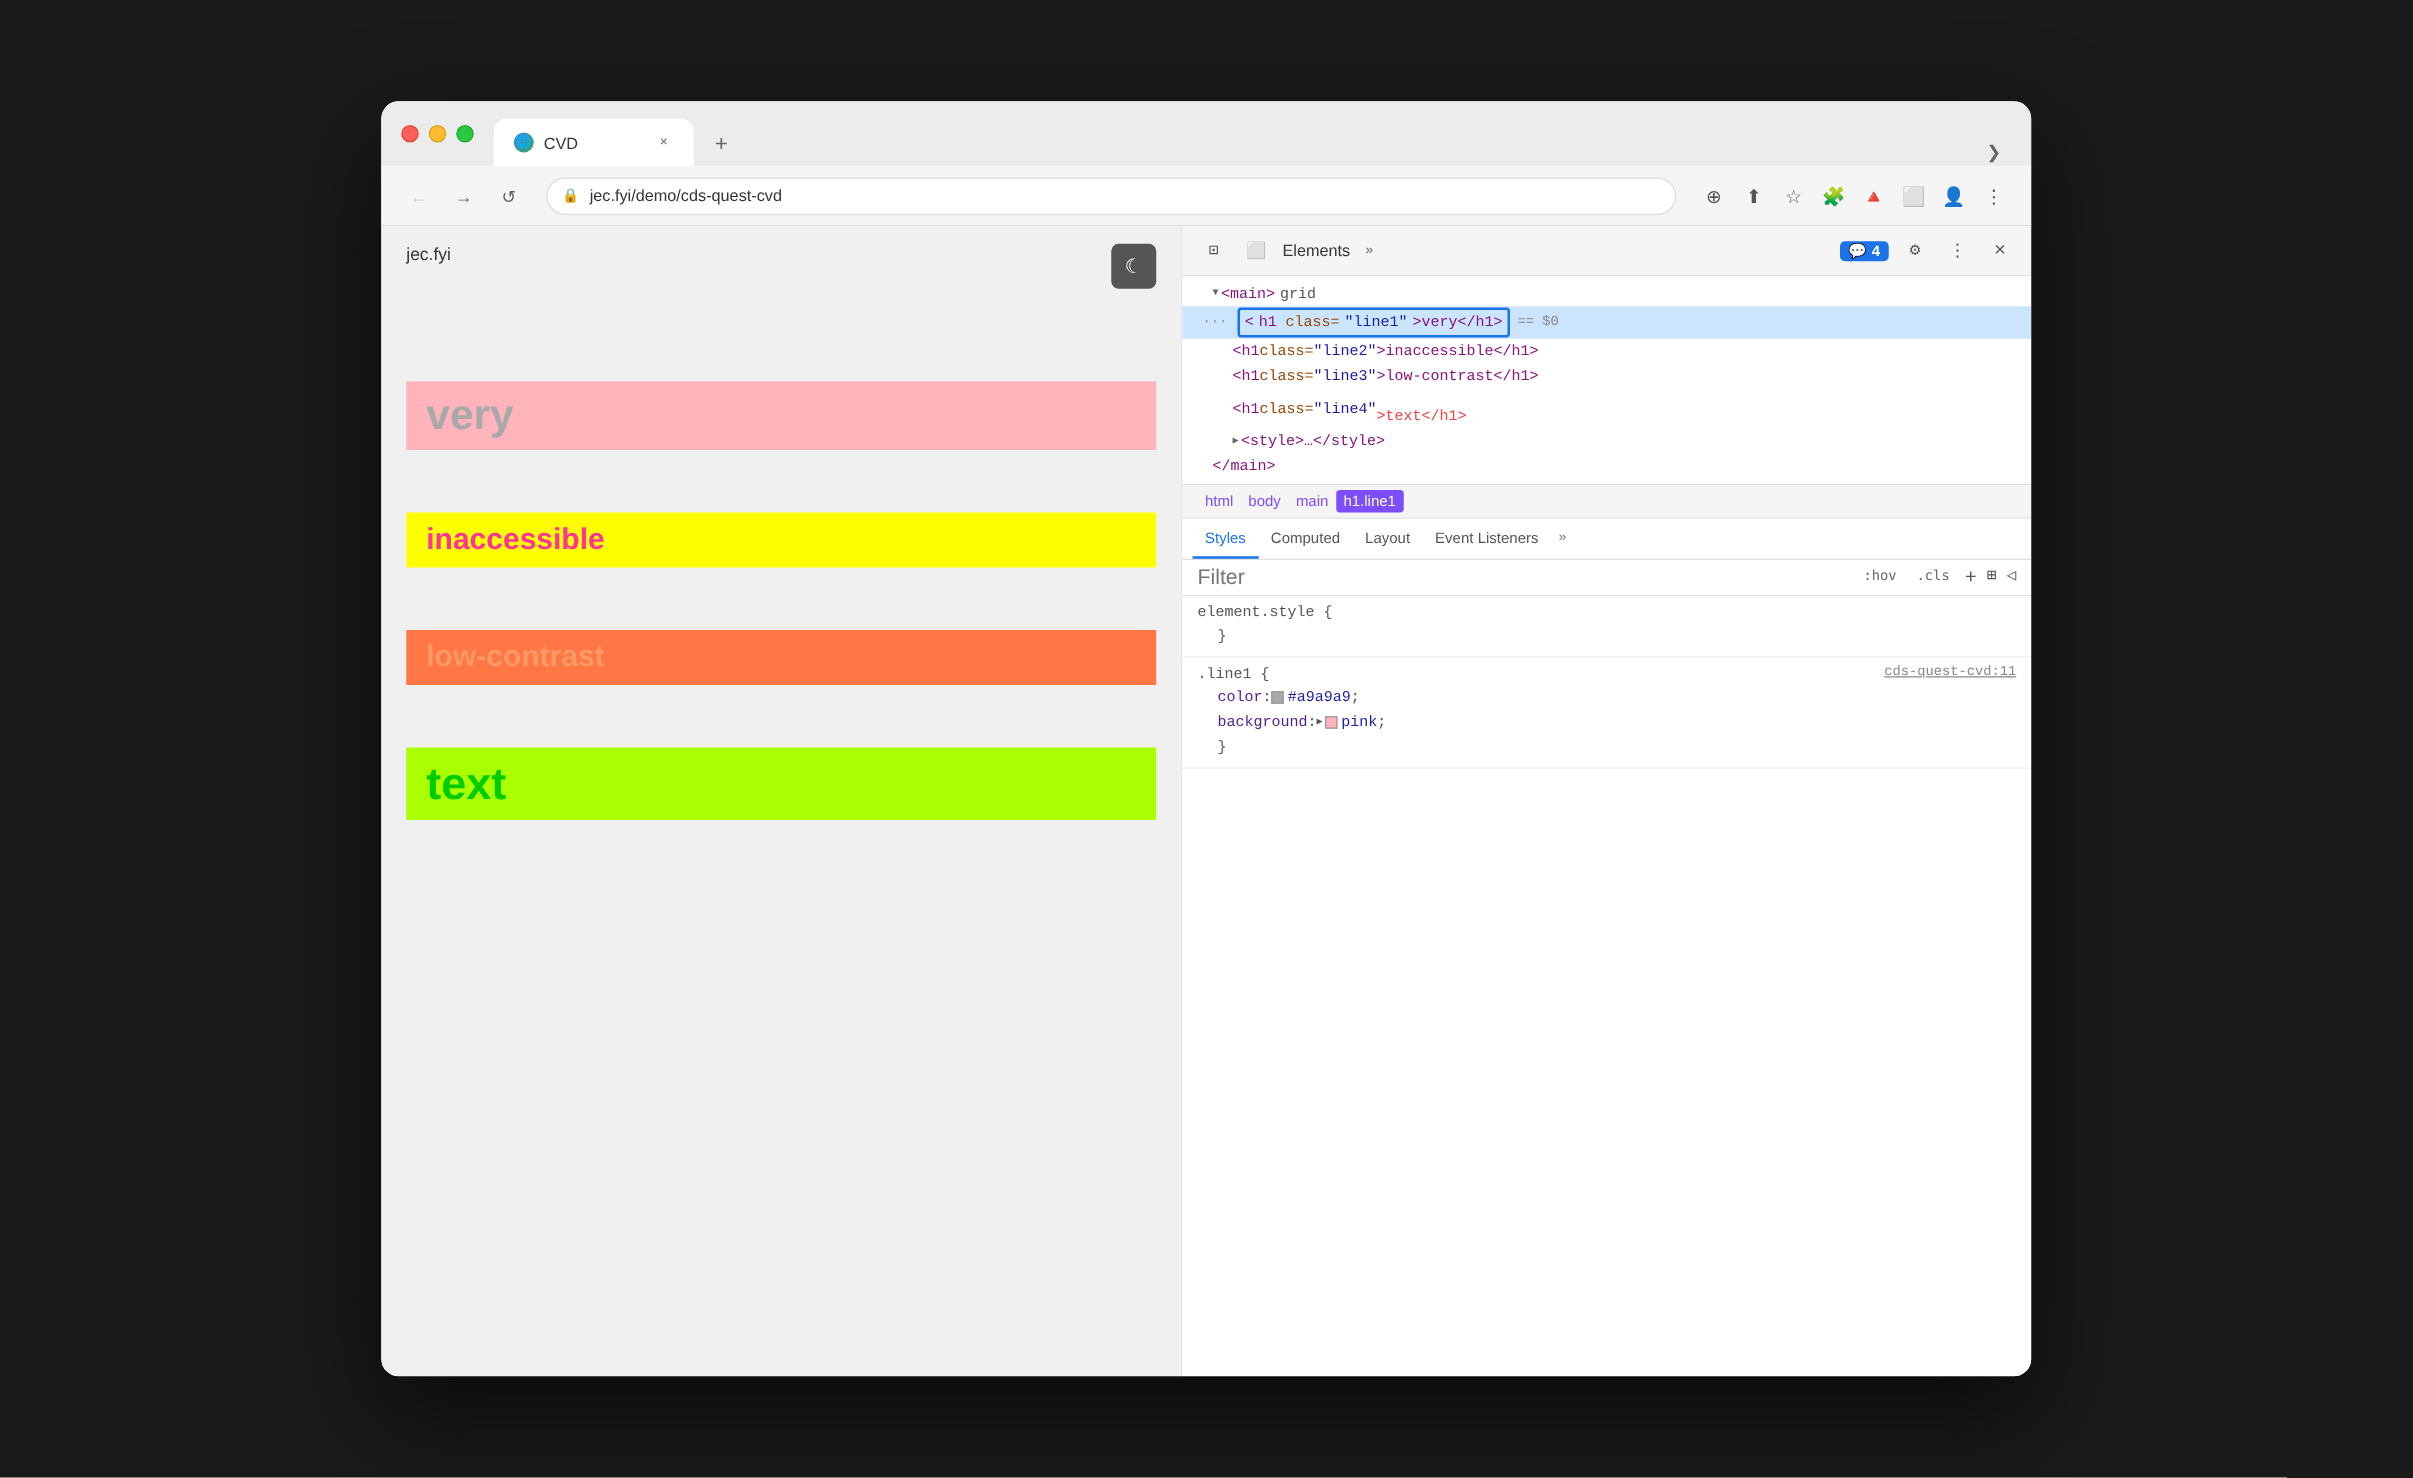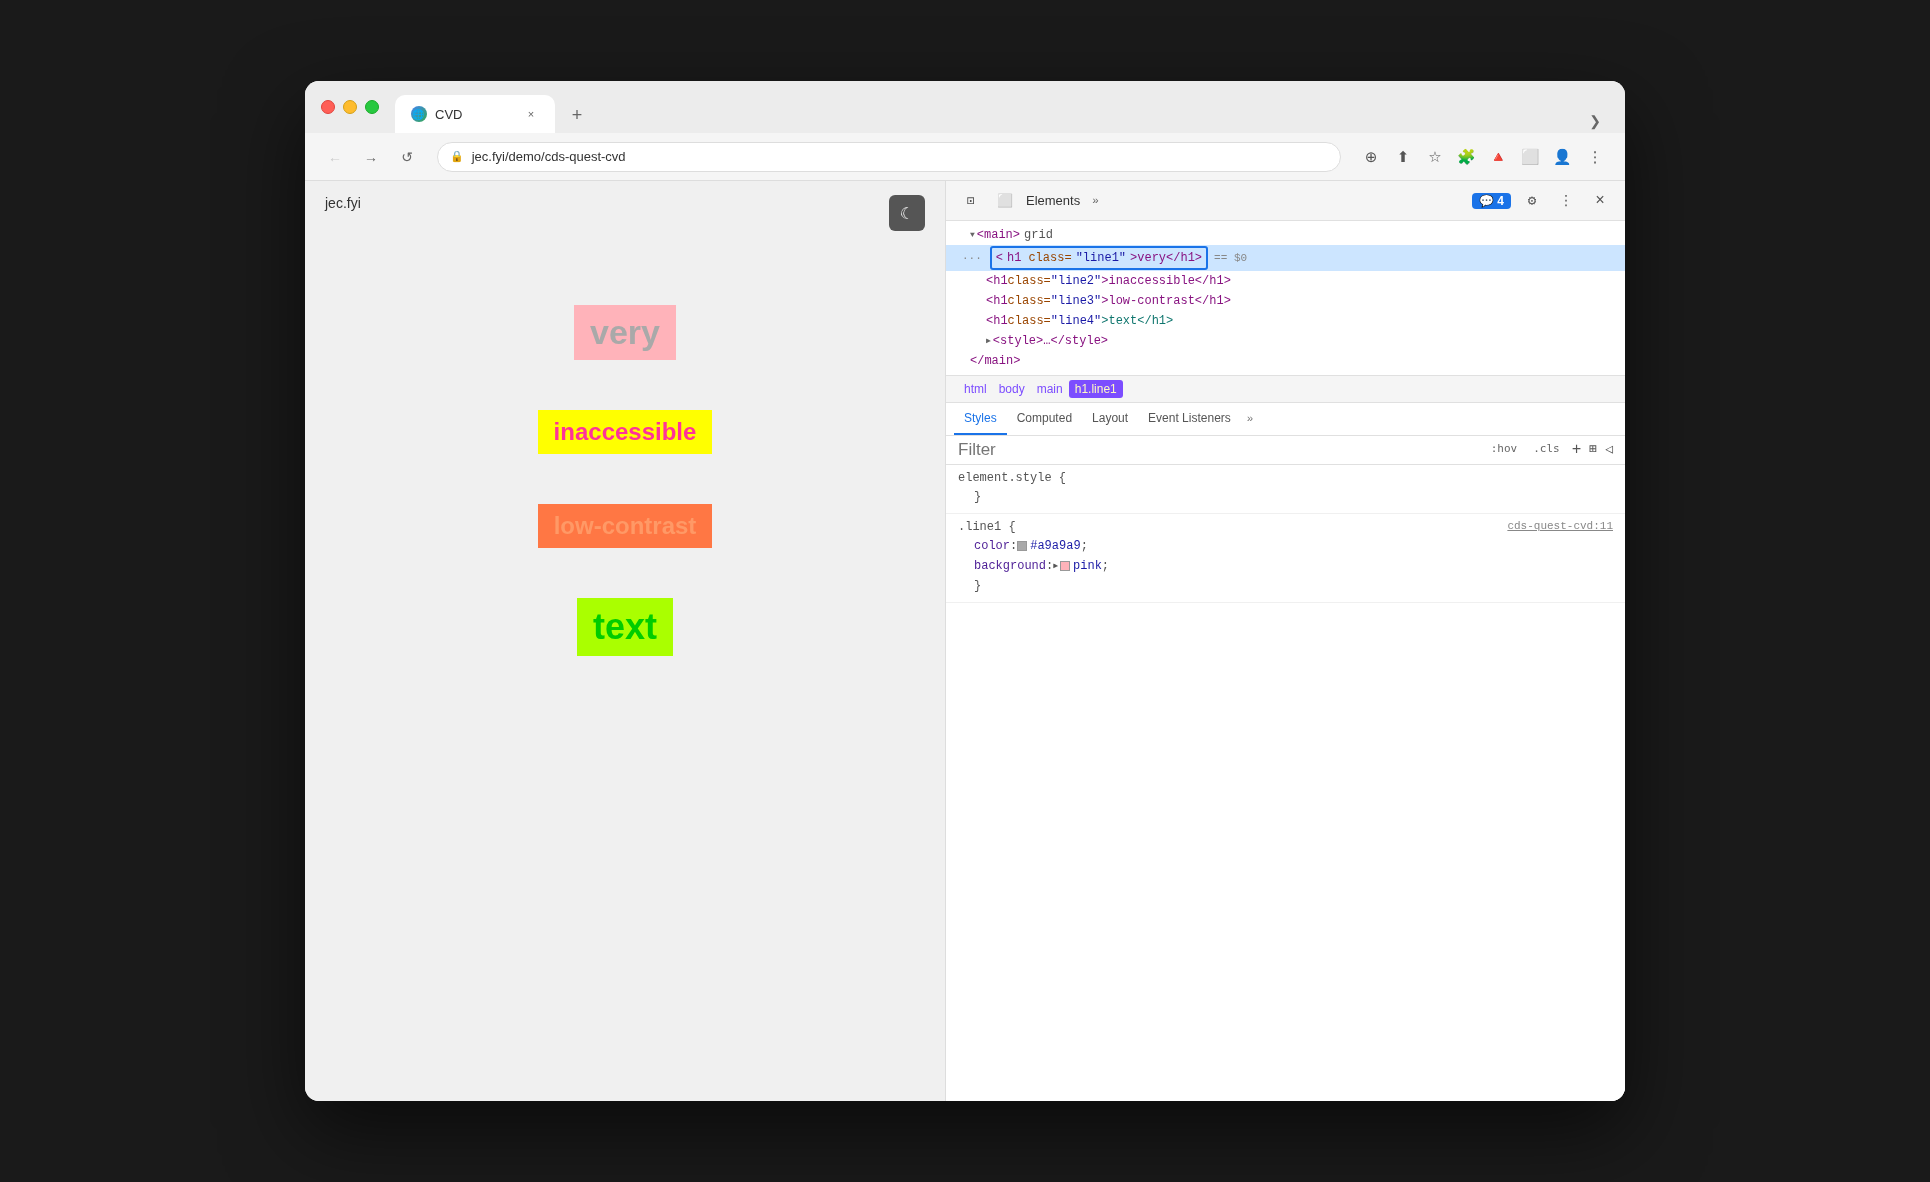--- a/index.html
+++ b/index.html
@@ -219,21 +219,20 @@
       align-items: center;
       justify-content: center;
       color: #fff;
       font-size: 16px;
       cursor: pointer;
     }
 
     .demo-words {
       display: flex;
       flex-direction: column;
-      align-items: center;
       gap: 50px;
       padding: 60px 0 40px;
     }
 
     .word-box {
       display: inline-block;
       font-size: 36px;
       font-weight: 800;
       padding: 6px 14px;
     }
@@ -674,21 +673,21 @@
           <span style="color:#881280;">&lt;h1 </span>
             <span style="color:#994500;">class=</span>
             <span style="color:#1a1aa6;">"line3"</span>
             <span style="color:#881280;">&gt;low-contrast&lt;/h1&gt;</span>
         </div>
 
         <div class="tree-row" style="padding-left: 40px;">
           <span style="color:#881280;">&lt;h1 </span>
             <span style="color:#994500;">class=</span>
             <span style="color:#1a1aa6;">"line4"</span>
-            <span style="color:#0f766e;">&gt;text&lt;/h1&gt;</span>
+            <span style="color:#ef4444;margin-top:12px;">&gt;text&lt;/h1&gt;</span>
         </div>
 
         <div class="tree-row" style="padding-left: 40px;">
           <span class="collapse-arrow">▶</span>
           <span style="color:#881280;">&lt;style&gt;…&lt;/style&gt;</span>
         </div>
 
         <div class="tree-row" style="padding-left: 24px;">
           <span style="color:#881280;">&lt;/main&gt;</span>
         </div>

